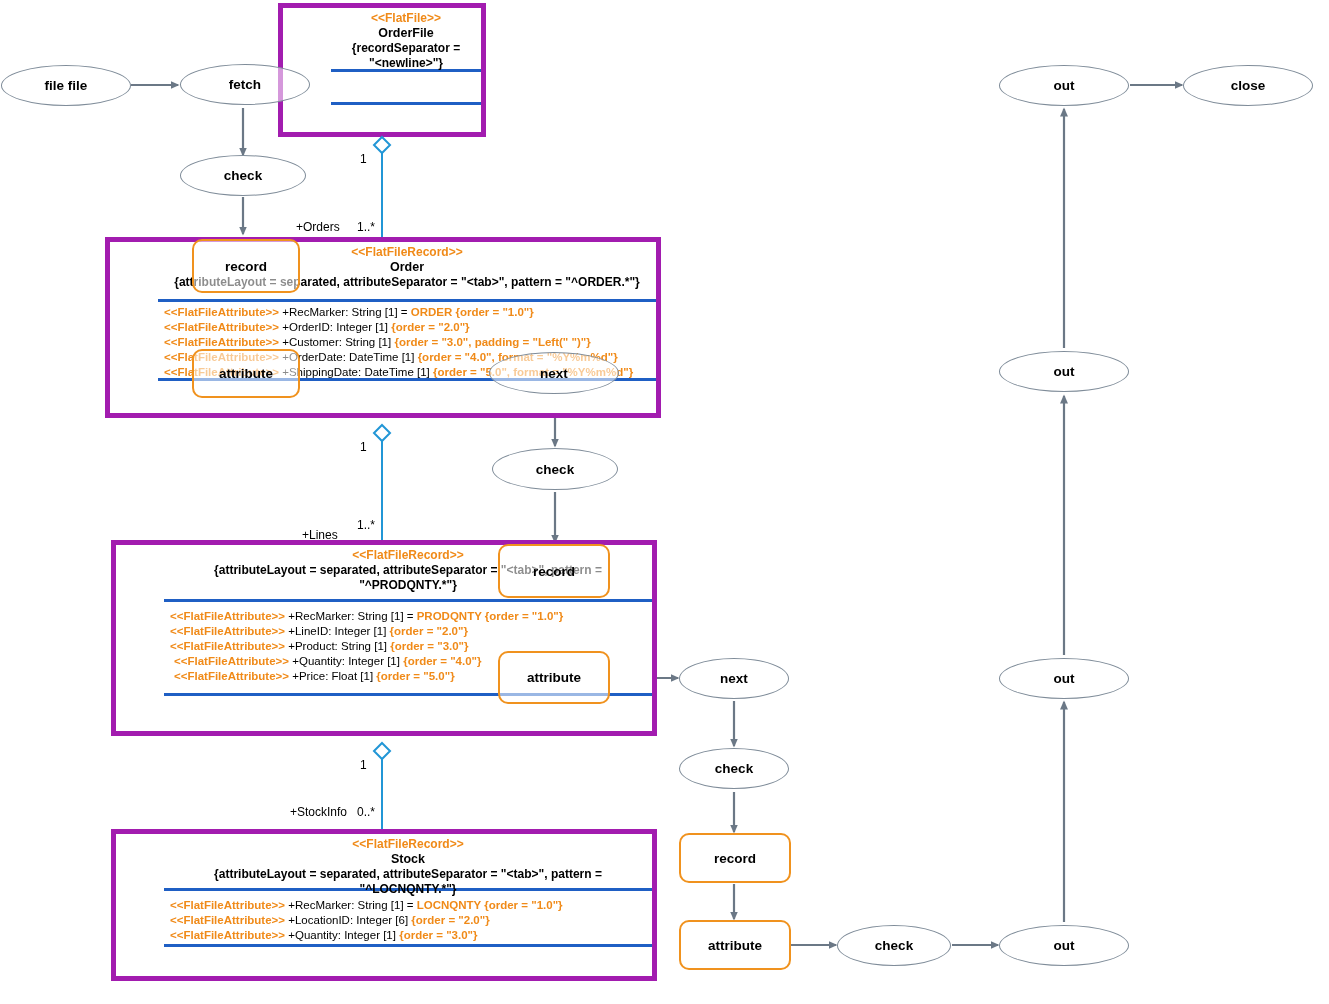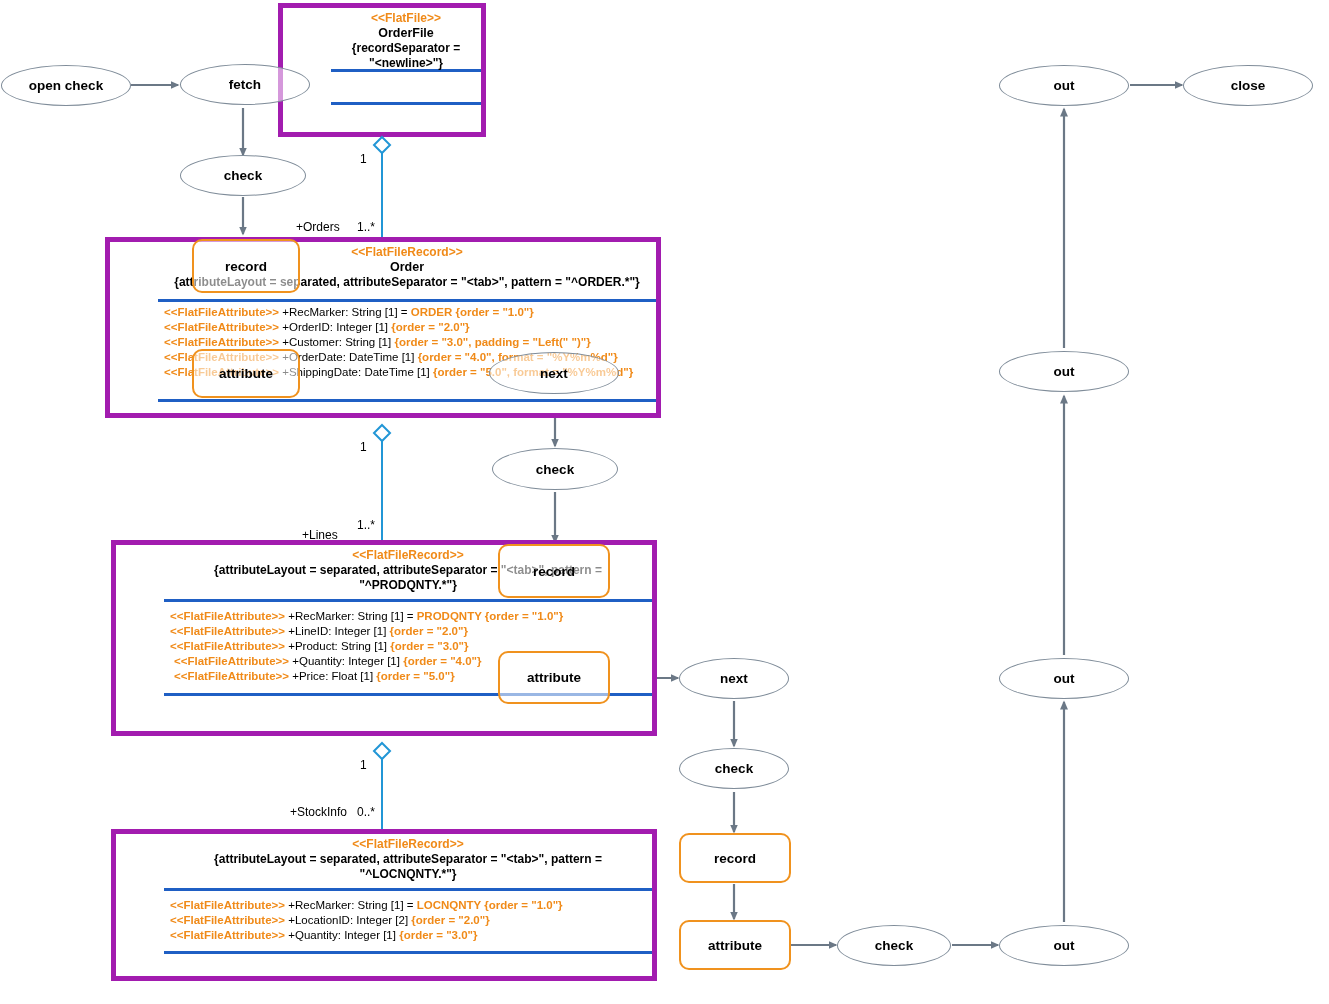--- a/index.html
+++ b/index.html
@@ -99,21 +99,21 @@
     <div class="uml-sec attrs" style="height:33px;"></div>
     <div class="uml-sec last attrs" style="height:31px;"></div>
   </div>
 
   <div class="umlclass" style="left:105px;top:237px;width:556px;height:181px;">
     <div class="uml-sec uml-head" style="height:60px;">
       <div class="ster">&lt;&lt;FlatFileRecord&gt;&gt;</div>
       <div class="cname">Order</div>
       <div class="props">{attributeLayout = separated, attributeSeparator = "&lt;tab&gt;", pattern = "^ORDER.*"}</div>
     </div>
-    <div class="uml-sec attrs" style="height:100px;">
+    <div class="uml-sec attrs" style="height:79px;">
       <div class="attrline"><span class="ster">&lt;&lt;FlatFileAttribute&gt;&gt;</span> <span class="nm">+RecMarker: String [1] = </span><span class="val">ORDER</span><span class="ordr"> {order = "1.0"}</span></div>
       <div class="attrline"><span class="ster">&lt;&lt;FlatFileAttribute&gt;&gt;</span> <span class="nm">+OrderID: Integer [1] </span><span class="val"></span><span class="ordr">{order = "2.0"}</span></div>
       <div class="attrline"><span class="ster">&lt;&lt;FlatFileAttribute&gt;&gt;</span> <span class="nm">+Customer: String [1] </span><span class="val"></span><span class="ordr">{order = "3.0", padding = "Left(" ")"}</span></div>
       <div class="attrline"><span class="ster">&lt;&lt;FlatFileAttribute&gt;&gt;</span> <span class="nm">+OrderDate: DateTime [1] </span><span class="val"></span><span class="ordr">{order = "4.0", format = "%Y%m%d"}</span></div>
       <div class="attrline"><span class="ster">&lt;&lt;FlatFileAttribute&gt;&gt;</span> <span class="nm">+ShippingDate: DateTime [1] </span><span class="val"></span><span class="ordr">{order = "5.0", format = "%Y%m%d"}</span></div>
     </div>
     <div class="uml-sec last attrs" style="height:36px;"></div>
   </div>
 
   <div class="umlclass" style="left:111px;top:540px;width:546px;height:196px;">
@@ -127,25 +127,26 @@
       <div class="attrline"><span class="ster">&lt;&lt;FlatFileAttribute&gt;&gt;</span> <span class="nm">+Product: String [1] </span><span class="val"></span><span class="ordr">{order = "3.0"}</span></div>
       <div class="attrline" style="padding-left:4px;"><span class="ster">&lt;&lt;FlatFileAttribute&gt;&gt;</span> <span class="nm">+Quantity: Integer [1] </span><span class="val"></span><span class="ordr">{order = "4.0"}</span></div>
       <div class="attrline" style="padding-left:4px;"><span class="ster">&lt;&lt;FlatFileAttribute&gt;&gt;</span> <span class="nm">+Price: Float [1] </span><span class="val"></span><span class="ordr">{order = "5.0"}</span></div>
     </div>
     <div class="uml-sec last attrs" style="height:39px;"></div>
   </div>
 
   <div class="umlclass" style="left:111px;top:829px;width:546px;height:152px;">
     <div class="uml-sec uml-head" style="height:57px;">
       <div class="ster">&lt;&lt;FlatFileRecord&gt;&gt;</div>
+      <div class="cname">Stock</div>
       <div class="props">{attributeLayout = separated, attributeSeparator = "&lt;tab&gt;", pattern = "^LOCNQNTY.*"}</div>
     </div>
-    <div class="uml-sec attrs" style="height:63px;padding-top:7px;">
+    <div class="uml-sec attrs" style="height:56px;padding-top:7px;">
       <div class="attrline"><span class="ster">&lt;&lt;FlatFileAttribute&gt;&gt;</span> <span class="nm">+RecMarker: String [1] = </span><span class="val">LOCNQNTY</span><span class="ordr"> {order = "1.0"}</span></div>
-      <div class="attrline"><span class="ster">&lt;&lt;FlatFileAttribute&gt;&gt;</span> <span class="nm">+LocationID: Integer [2] </span><span class="val"></span><span class="ordr">{order = "2.0"}</span></div>
+      <div class="attrline"><span class="ster">&lt;&lt;FlatFileAttribute&gt;&gt;</span> <span class="nm">+LocationID: Integer [6] </span><span class="val"></span><span class="ordr">{order = "2.0"}</span></div>
       <div class="attrline"><span class="ster">&lt;&lt;FlatFileAttribute&gt;&gt;</span> <span class="nm">+Quantity: Integer [1] </span><span class="val"></span><span class="ordr">{order = "3.0"}</span></div>
     </div>
     <div class="uml-sec last attrs" style="height:38px;"></div>
   </div>
 
   <svg class="layer assoc" viewBox="0 0 1329 1004">
     <g stroke="#2196d6" stroke-width="2" fill="none">
 
       <path d="M382,152 L382,237"></path>
       <path d="M382,137 l8,8 l-8,8 l-8,-8 z" fill="#ffffff" stroke="#2196d6"></path>
@@ -163,21 +164,21 @@
   <div class="alabel" style="left:357px;top:220px;">1..*</div>
 
   <div class="alabel" style="left:360px;top:440px;">1</div>
   <div class="alabel" style="left:302px;top:528px;">+Lines</div>
   <div class="alabel" style="left:357px;top:518px;">1..*</div>
 
   <div class="alabel" style="left:360px;top:758px;">1</div>
   <div class="alabel" style="left:290px;top:805px;">+StockInfo</div>
   <div class="alabel" style="left:357px;top:805px;">0..*</div>
 
-  <div class="ellipse" style="left:1px;top:65px;width:130px;height:41px;">open check</div>
+  <div class="ellipse" style="left:1px;top:65px;width:130px;height:41px;">file file</div>
   <div class="ellipse over" style="left:180px;top:64px;width:130px;height:41px;">fetch</div>
   <div class="ellipse" style="left:180px;top:155px;width:126px;height:41px;">check</div>
 
   <div class="rbox over" style="left:192px;top:239px;width:108px;height:54px;">record</div>
   <div class="rbox over" style="left:192px;top:349px;width:108px;height:49px;">attribute</div>
   <div class="ellipse over" style="left:489px;top:352px;width:130px;height:42px;">next</div>
   <div class="ellipse" style="left:492px;top:448px;width:126px;height:42px;">check</div>
 
   <div class="rbox over" style="left:498px;top:544px;width:112px;height:54px;">record</div>
   <div class="rbox over" style="left:498px;top:651px;width:112px;height:53px;">attribute</div>

